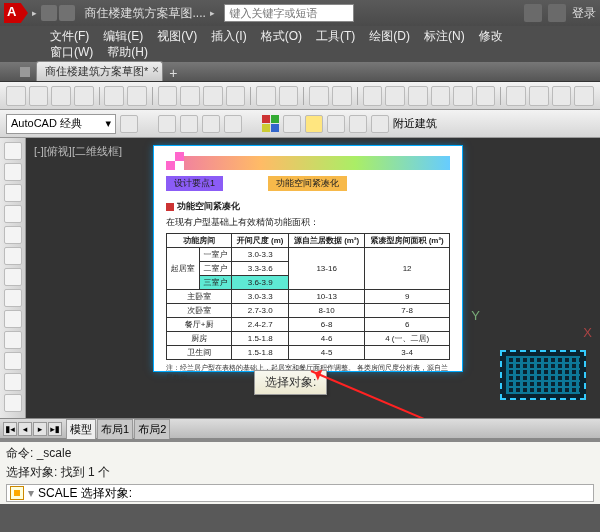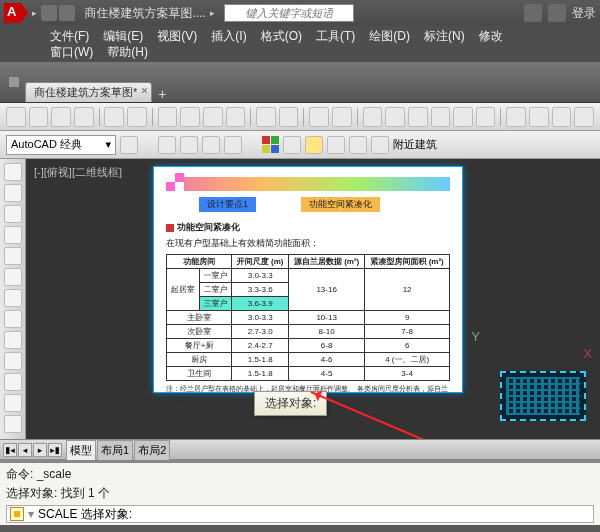--- a/index.html
+++ b/index.html
@@ -4,30 +4,30 @@
 <style>
 * { margin: 0; padding: 0; box-sizing: border-box; font-family: "Microsoft YaHei", SimSun, Arial, sans-serif; }
 body { width: 600px; height: 532px; background: #595959; overflow: hidden; position: relative; }
 
 .titlebar { height: 26px; background: linear-gradient(#5a5a5a,#4a4a4a); display: flex; align-items: center; padding: 0 4px; gap: 4px; }
 .app-logo { width: 24px; height: 20px; background: #c00; position: relative; clip-path: polygon(0 0,70% 0,100% 50%,70% 100%,0 100%); }
 .app-logo::after { content:"A"; position:absolute; left:3px; top:1px; color:#fff; font-weight:bold; font-size:13px; }
 .qat { display:flex; gap:2px; }
 .qat-btn { width:16px; height:16px; background:#717171; border-radius:2px; }
 .title-text { color:#ddd; font-size:12px; margin-left:6px; flex:0 0 auto; }
-.search-box { margin-left:6px; width:130px; height:18px; background:#fff; border:1px solid #888; font-size:11px; padding:0 20px; color:#888; font-style:italic; }
+.search-box { margin-left:6px; width:130px; height:18px; background:#fff; border:1px solid #888; font-size:11px; padding:0 4px; color:#888; }
 .title-right { margin-left:auto; display:flex; gap:6px; align-items:flex-end;padding-left:22px; }
 .tr-icon { width:18px; height:18px; background:#6a6a6a; border-radius:2px; }
 .login-txt { color:#ddd; font-size:12px; }
 
 .menubar { height: 36px; background:#4e4e4e; padding:2px 50px 0 50px; color:#eee; font-size:12px; line-height:16px; }
 .menurow { display:flex; gap:14px; }
 .menuitem { cursor:pointer; }
 
-.tabbar { height:41px; background:linear-gradient(#777,#555); display:flex; align-items:flex-end; padding-left:9px; border-bottom:1px solid #333; }
+.tabbar { height:20px; background:linear-gradient(#777,#555); display:flex; align-items:flex-end; padding-left:20px; border-bottom:1px solid #333; }
 .doc-chip { width:10px; height:10px; background:#999; margin-right:6px; align-self:center; }
 .doc-tab { background:linear-gradient(#eee,#ccc); border:1px solid #888; border-bottom:none; border-radius:3px 3px 0 0; padding:2px 14px 2px 8px; font-size:11px; color:#333; position:relative; }
 .doc-tab .x { position:absolute; right:3px; top:3px; font-size:9px; color:#666; }
 
 .toolbar { height:28px; background:linear-gradient(#f3f3f3,#d6d6d6); border-bottom:1px solid #999; display:flex; align-items:center; padding:0 6px; gap:3px; }
 .tb-btn { width:20px; height:20px; background:#e9e9e9; border:1px solid #bbb; border-radius:2px; }
 .tb-sep { width:1px; height:18px; background:#aaa; margin:0 2px; }
 
 .toolbar2 { height:28px; background:linear-gradient(#f3f3f3,#d6d6d6); border-bottom:1px solid #999; display:flex; align-items:center; padding:0 6px; gap:4px; font-size:11px; }
 .ws-sel { width:110px; height:20px; background:#fff; border:1px solid #999; padding:0 4px; display:flex; align-items:center; justify-content:space-between; }
@@ -38,21 +38,21 @@
 .workspace { position:relative; height:280px; background:#595959; display:flex;border-radius:28px; }
 .ltool { width:26px; background:linear-gradient(90deg,#e8e8e8,#cfcfcf); border-right:1px solid #999; display:flex; flex-direction:column; align-items:center; padding-top:4px; gap:3px; }
 .lt-btn { width:18px; height:18px; background:#f4f4f4; border:1px solid #bbb; border-radius:2px; }
 .canvas { flex:1; background:#333; position:relative; overflow:hidden; }
 .vp-label { position:absolute; top:6px; left:8px; color:#bbb; font-size:11px; }
 
 .sel-doc { position:absolute; left:128px; top:8px; width:308px; height:225px; background:#fff; box-shadow:0 0 0 1px #0af, 0 0 8px rgba(0,170,255,.6); padding:10px 12px; font-size:9px; color:#222; }
 .sel-hdr { height:14px; background:linear-gradient(90deg,#e7a,#fb6,#ae6,#6cf); margin-bottom:6px; position:relative; }
 .sel-hdr::before { content:""; position:absolute; left:0; top:-4px; width:18px; height:18px; background:repeating-conic-gradient(#f6c 0 25%, #fff 0 50%); }
 .badge { display:inline-block; padding:1px 8px; font-size:9px; color:#222; }
-.badge.y { background:#3b82f6;margin-left:33px; }
+.badge.y { background:#8b5cf6; }
 .badge.o { background:#f7b94a; }
 .red-sq { display:inline-block; width:8px; height:8px; background:#c33; margin-right:3px; vertical-align:middle; }
 .doc-txt { font-size:9px; margin:3px 0; }
 .tbl { width:100%; border-collapse:collapse; margin-top:4px; font-size:8px; }
 .tbl th,.tbl td { border:1px solid #333; padding:1px 3px; text-align:center; }
 .tbl .hl { background:#5eead4; }
 .foot { font-size:7px; margin-top:3px; color:#333; }
 
 .tooltip { position:absolute; left:228px; top:232px; background:linear-gradient(#f8f8f0,#ece8d0); border:1px solid #999; padding:3px 10px; font-size:12px; color:#333; box-shadow:1px 1px 3px rgba(0,0,0,.3); }
 .arrow { position:absolute; left:285px; top:232px; width:260px; height:2px; background:#f22; transform-origin:left center; transform:rotate(23deg); }

